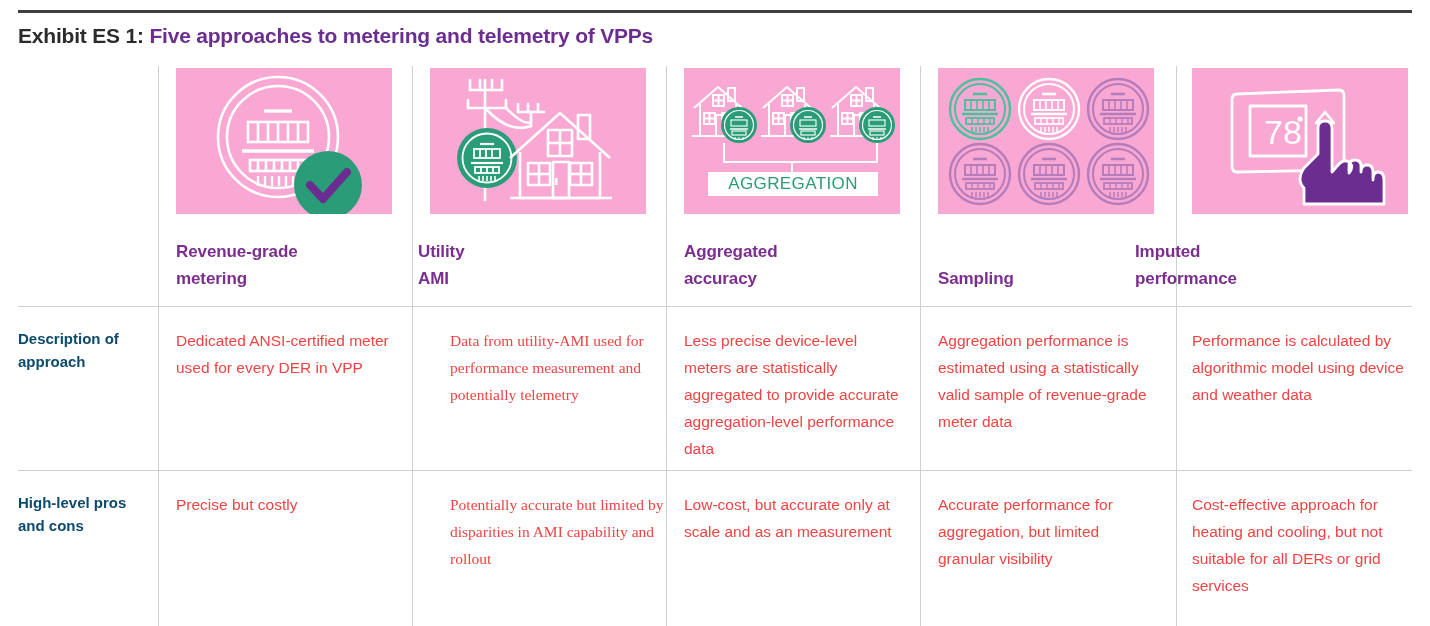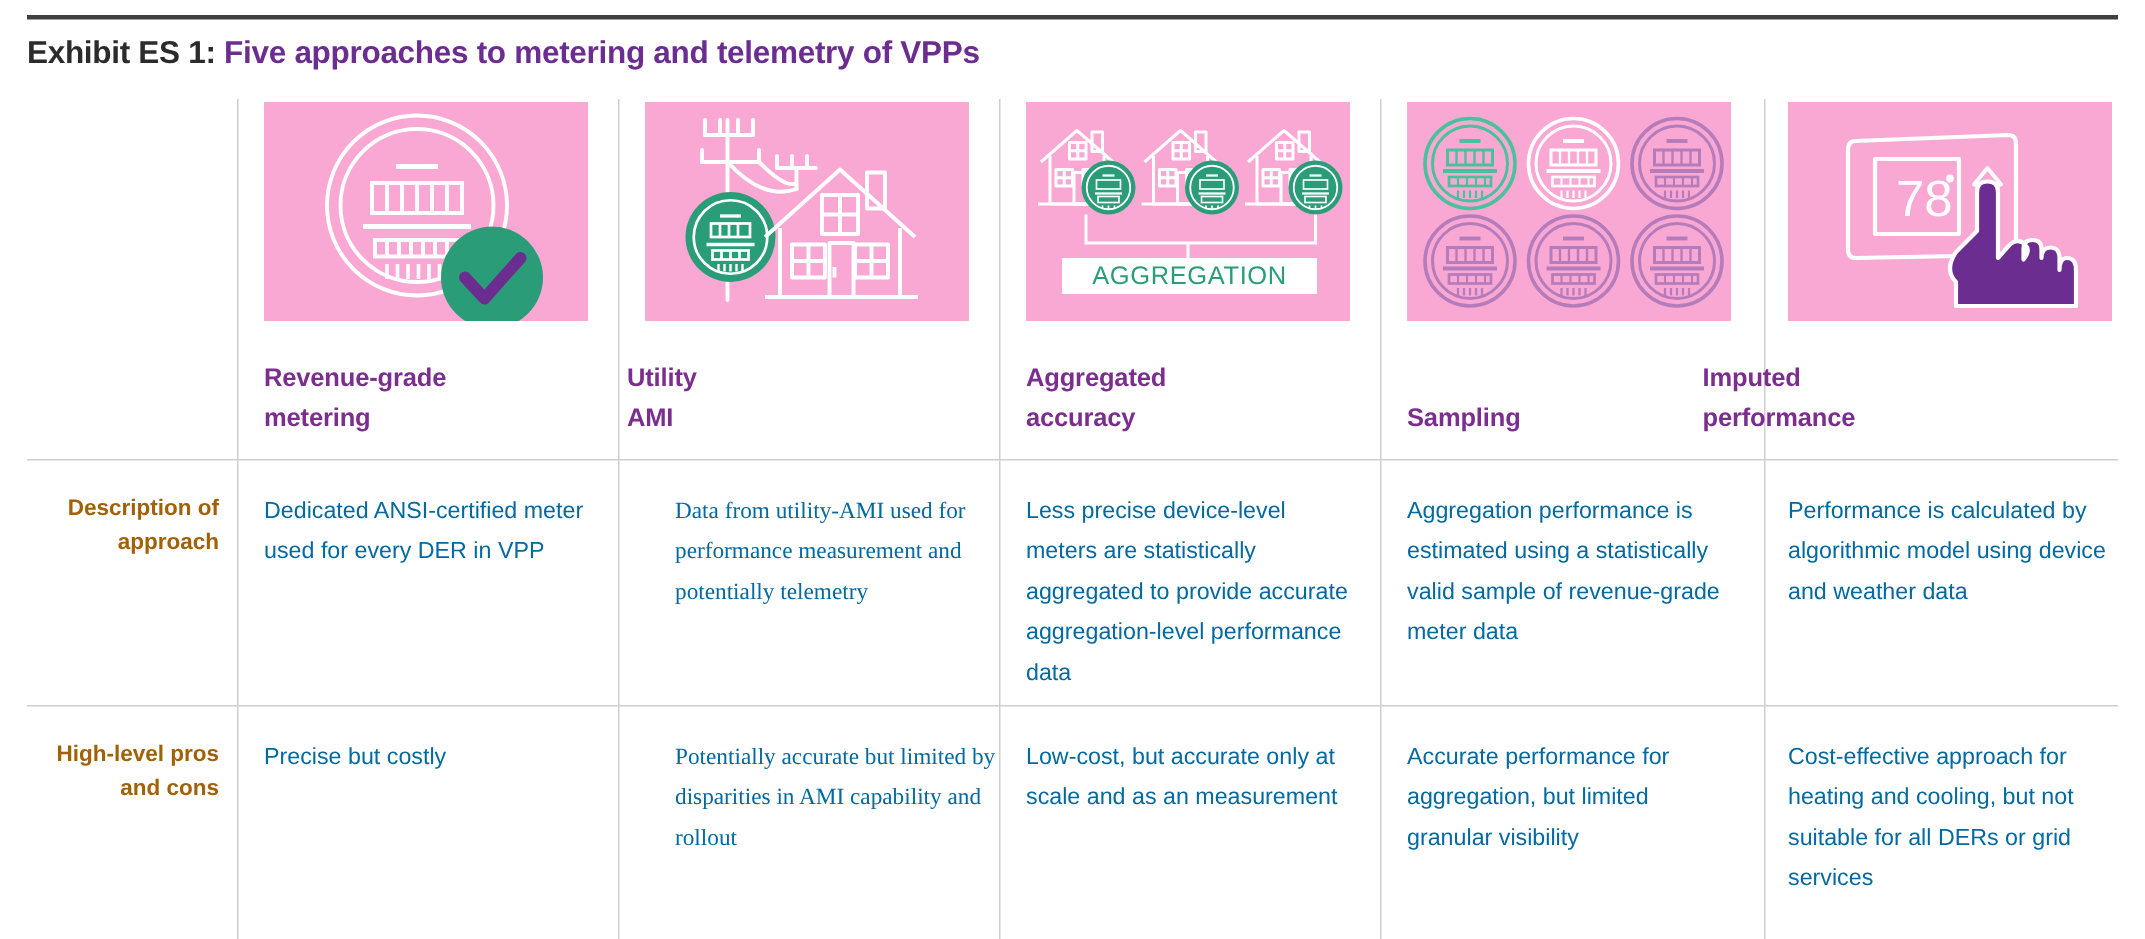--- a/index.html
+++ b/index.html
@@ -59,30 +59,30 @@
   }
   .ch1 { left:176px; }
   .ch2 { left:418px; }
   .ch3 { left:684px; }
   .ch4 { left:938px; top:265px; }
   .ch5 { left:1135px; }
 
   
   .rlabel {
     position:absolute; left:18px; width:128px;
-    text-align:right; font-weight:bold; font-size:15px; line-height:23px;
-    color:#a16207;
+    font-weight:bold; font-size:15px; line-height:23px;
+    color:#0c4a6e;
   }
   .rl1 { top:327px; }
   .rl2 { top:491px; }
 
   
   .cell {
     position:absolute; width:222px;
-    font-size:15.5px; line-height:27px; color:#0369a1;
+    font-size:15.5px; line-height:27px; color:#ef4444;
   }
   .r1 { top:327px; }
   .r2 { top:491px; }
   .x1 { left:176px; }
   .x2 { left:450px;font-family:Liberation Serif, serif; }
   .x3 { left:684px; }
   .x4 { left:938px; }
   .x5 { left:1192px; width:232px; }
 </style>
 </head>

